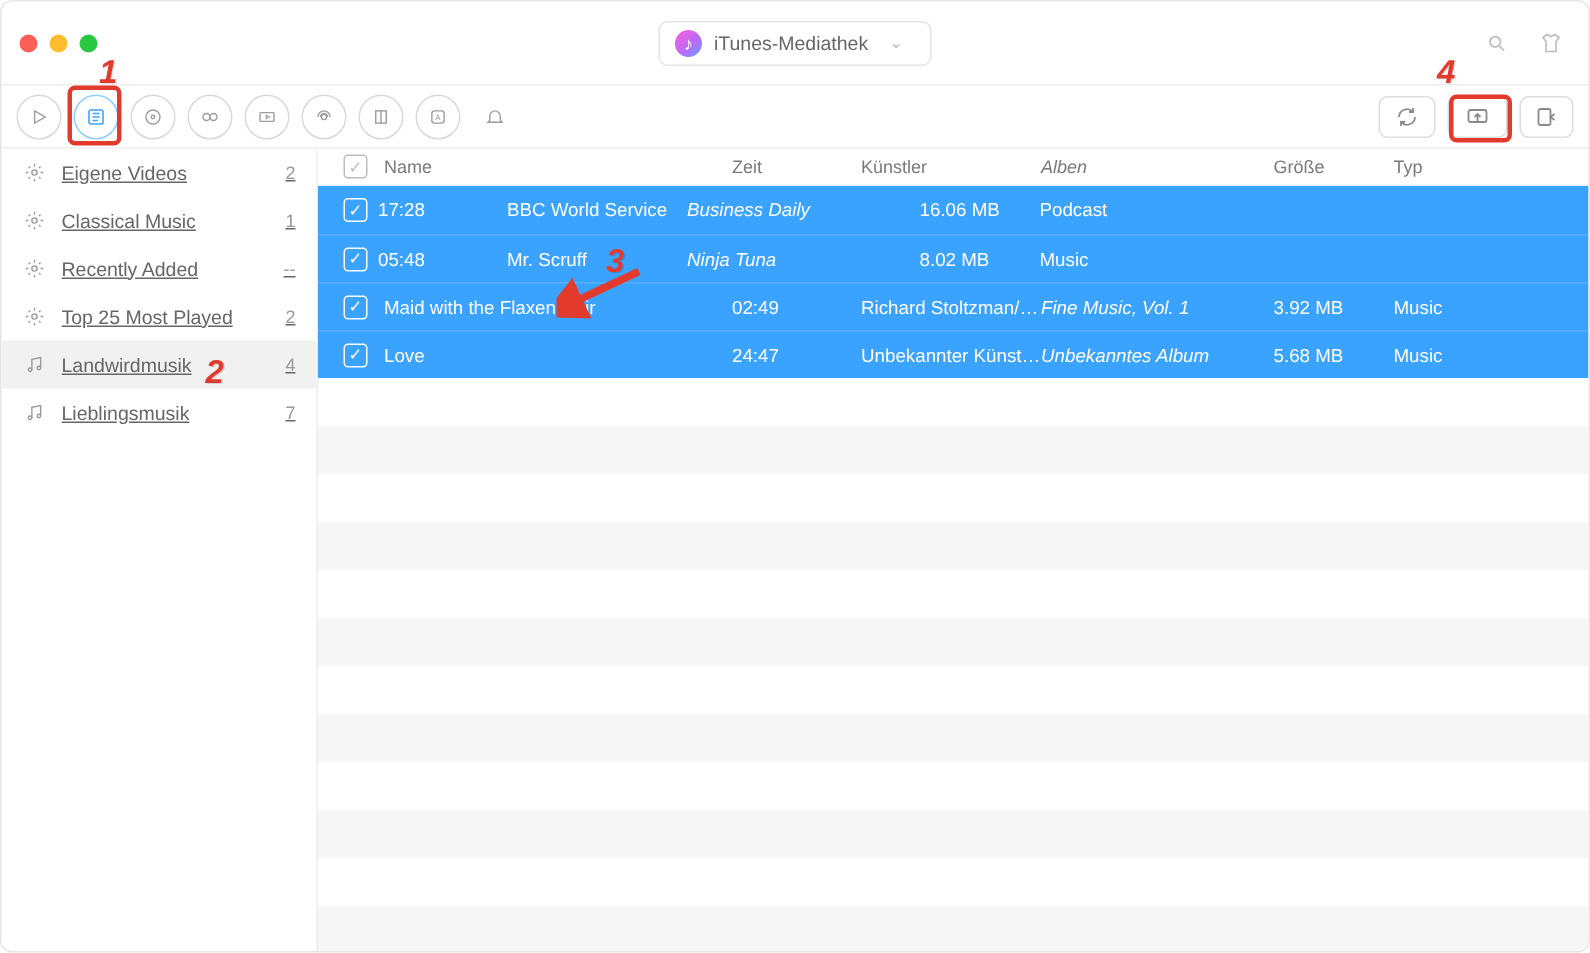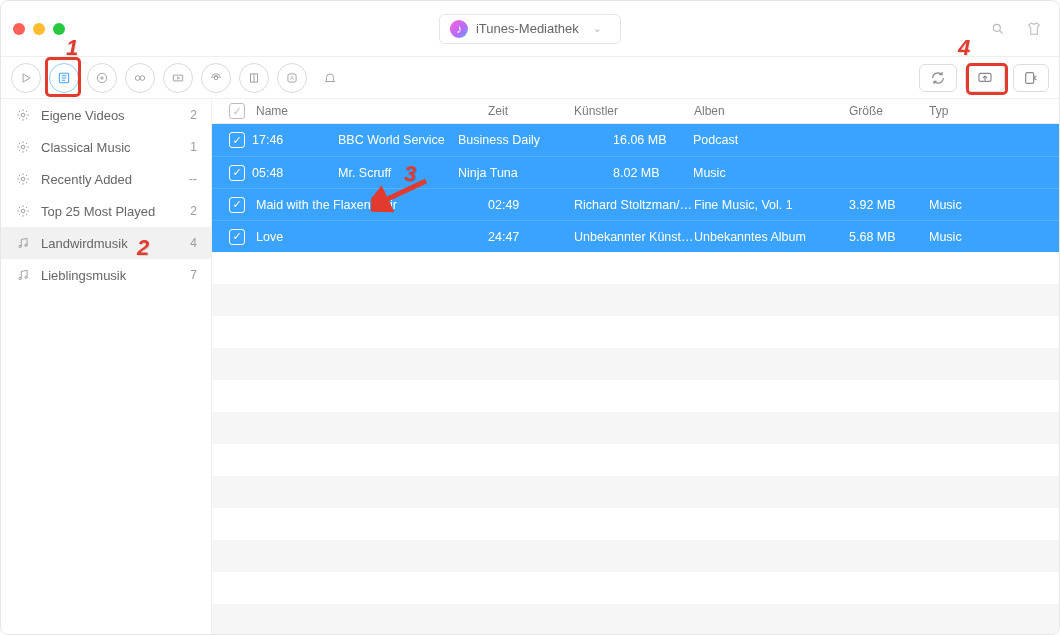--- a/index.html
+++ b/index.html
@@ -59,39 +59,39 @@
     height:28px; border:1px solid #ddd; border-radius:6px; padding:0 10px;
     display:flex; align-items:center; justify-content:center; cursor:pointer; background:#fff;
     min-width:36px;
   }
 
   
   .main { display:flex; height: calc(635px - 56px - 42px); }
   .sidebar { width:211px; border-right:1px solid #eee; overflow:hidden;}
   .side-item {
     height:32px; display:flex; align-items:center; padding:0 14px; gap:10px;
-    cursor:pointer; color:#666;
+    cursor:pointer; color:#666;text-decoration:underline;
   }
   .side-item.selected { background:#f1f1f1; }
   .side-item .label { flex:1; white-space:nowrap; overflow:hidden; text-overflow:ellipsis;}
   .side-item .count { color:#999; font-size:12px;}
   .side-icon { width:16px; height:16px; display:flex; align-items:center; justify-content:center; }
   .side-icon svg { stroke:#9a9a9a; fill:none; }
 
   
   .table-wrap { flex:1; display:flex; flex-direction:column; }
   .thead {
     height:30px; display:flex; align-items:center; color:#7a7a7a; font-size:12px;
     border-bottom:1px solid #eee; padding-left:10px;
   }
   .col-check { width:30px; display:flex; align-items:center; justify-content:center;}
   .col-name { width:236px; padding-left:4px;}
   .col-time { width:70px; }
   .col-artist { width:120px;margin-left:16px; }
-  .col-album { width:155px; }
+  .col-album { width:155px;font-style:italic; }
   .col-size { width:80px; }
   .col-type { flex:1; }
   .tbody { flex:1; }
   .row {
     height:32px; display:flex; align-items:center; padding-left:10px;
     color:#fff; background:#3aa3ff;
   }
   .row + .row { border-top:1px solid rgba(255,255,255,0.15);}
   .row .cell { overflow:hidden; white-space:nowrap; text-overflow:ellipsis; font-size:12.5px;}
   .stripes .stripe { height:32px; }
@@ -304,21 +304,21 @@
       <div class="col-artist">Künstler</div>
       <div class="col-album">Alben</div>
       <div class="col-size">Größe</div>
       <div class="col-type">Typ</div>
     </div>
     <div class="tbody" id="tbody">
         <div class="row">
           <div class="col-check">
             <div class="checkbox">✓</div>
           </div>
-          <div class="cell col-time">17:46</div>
+          <div class="cell col-time">17:28</div>
           <div class="cell col-artist">BBC World Service</div>
           <div class="cell col-album">Business Daily</div>
           <div class="cell col-size">16.06 MB</div>
           <div class="cell col-type">Podcast</div>
         </div>
         <div class="row">
           <div class="col-check">
             <div class="checkbox">✓</div>
           </div>
           <div class="cell col-time">05:48</div>

